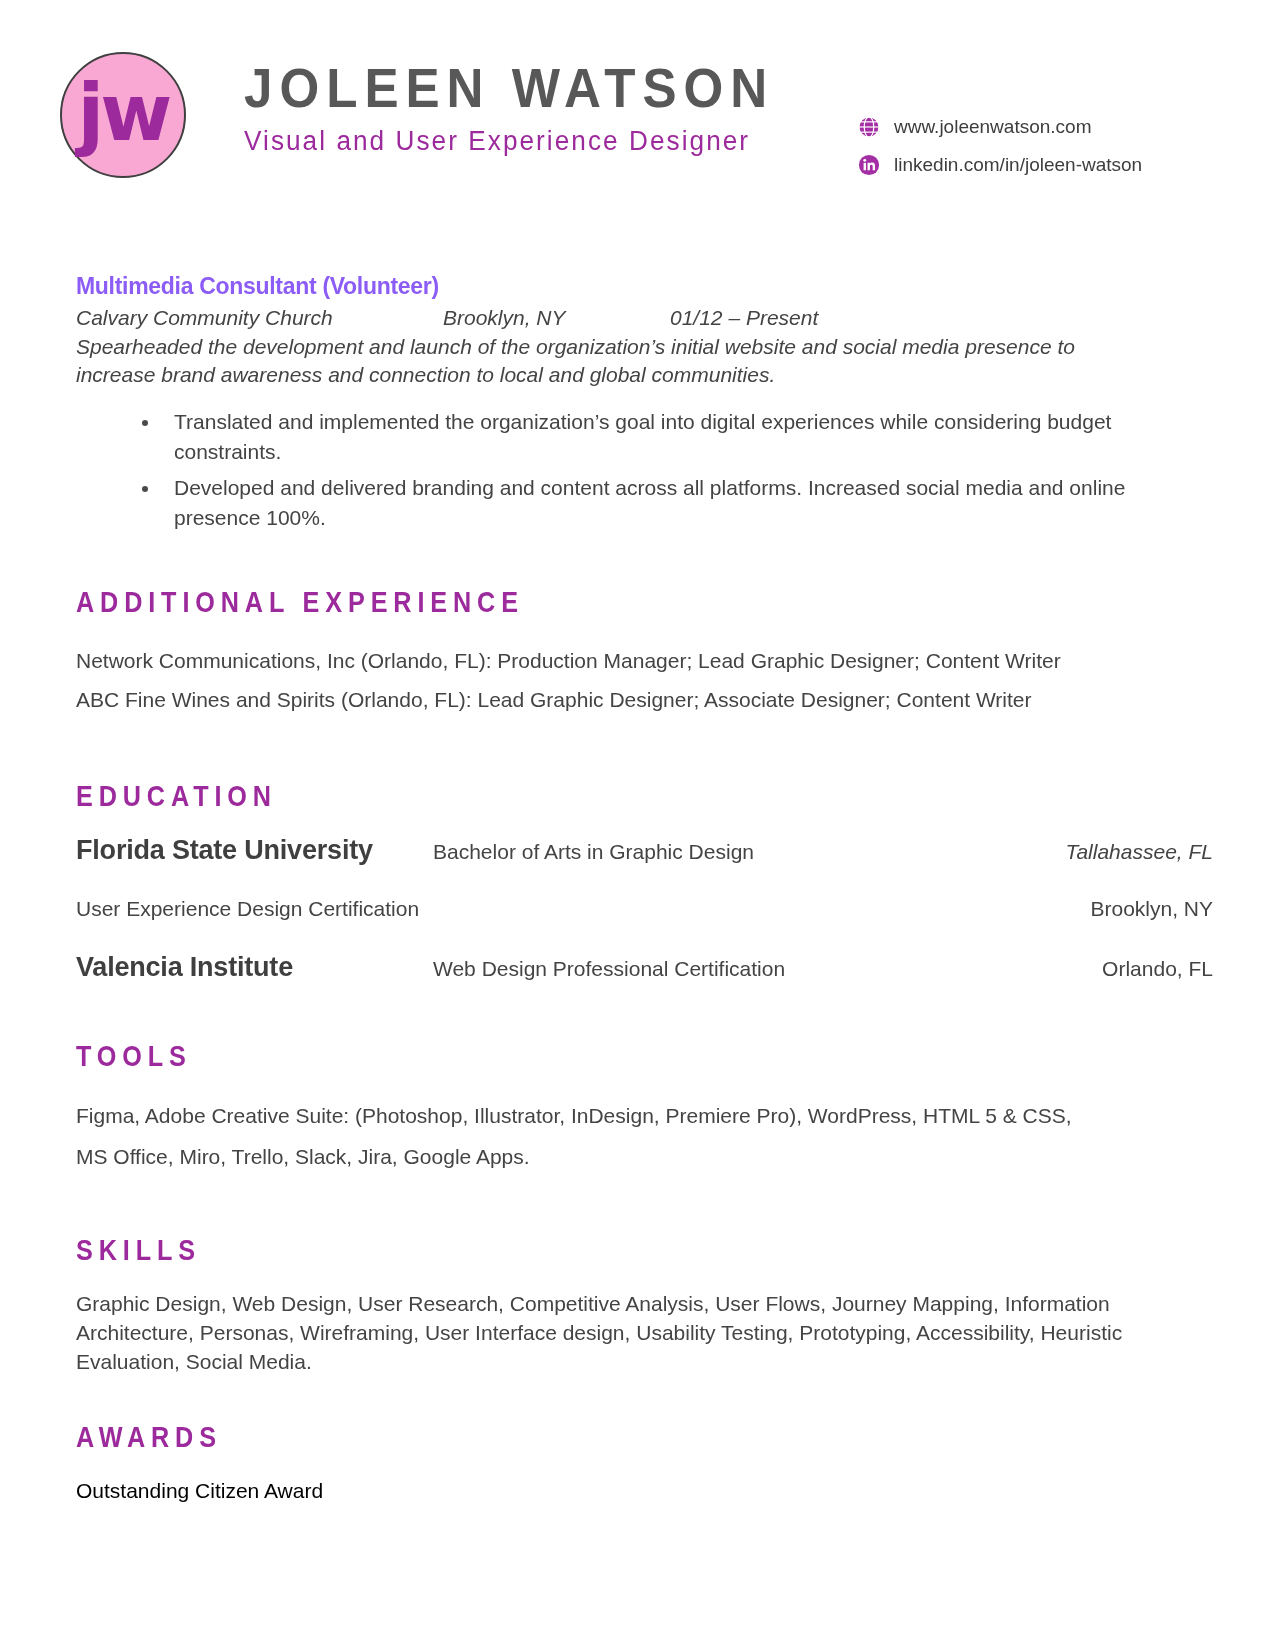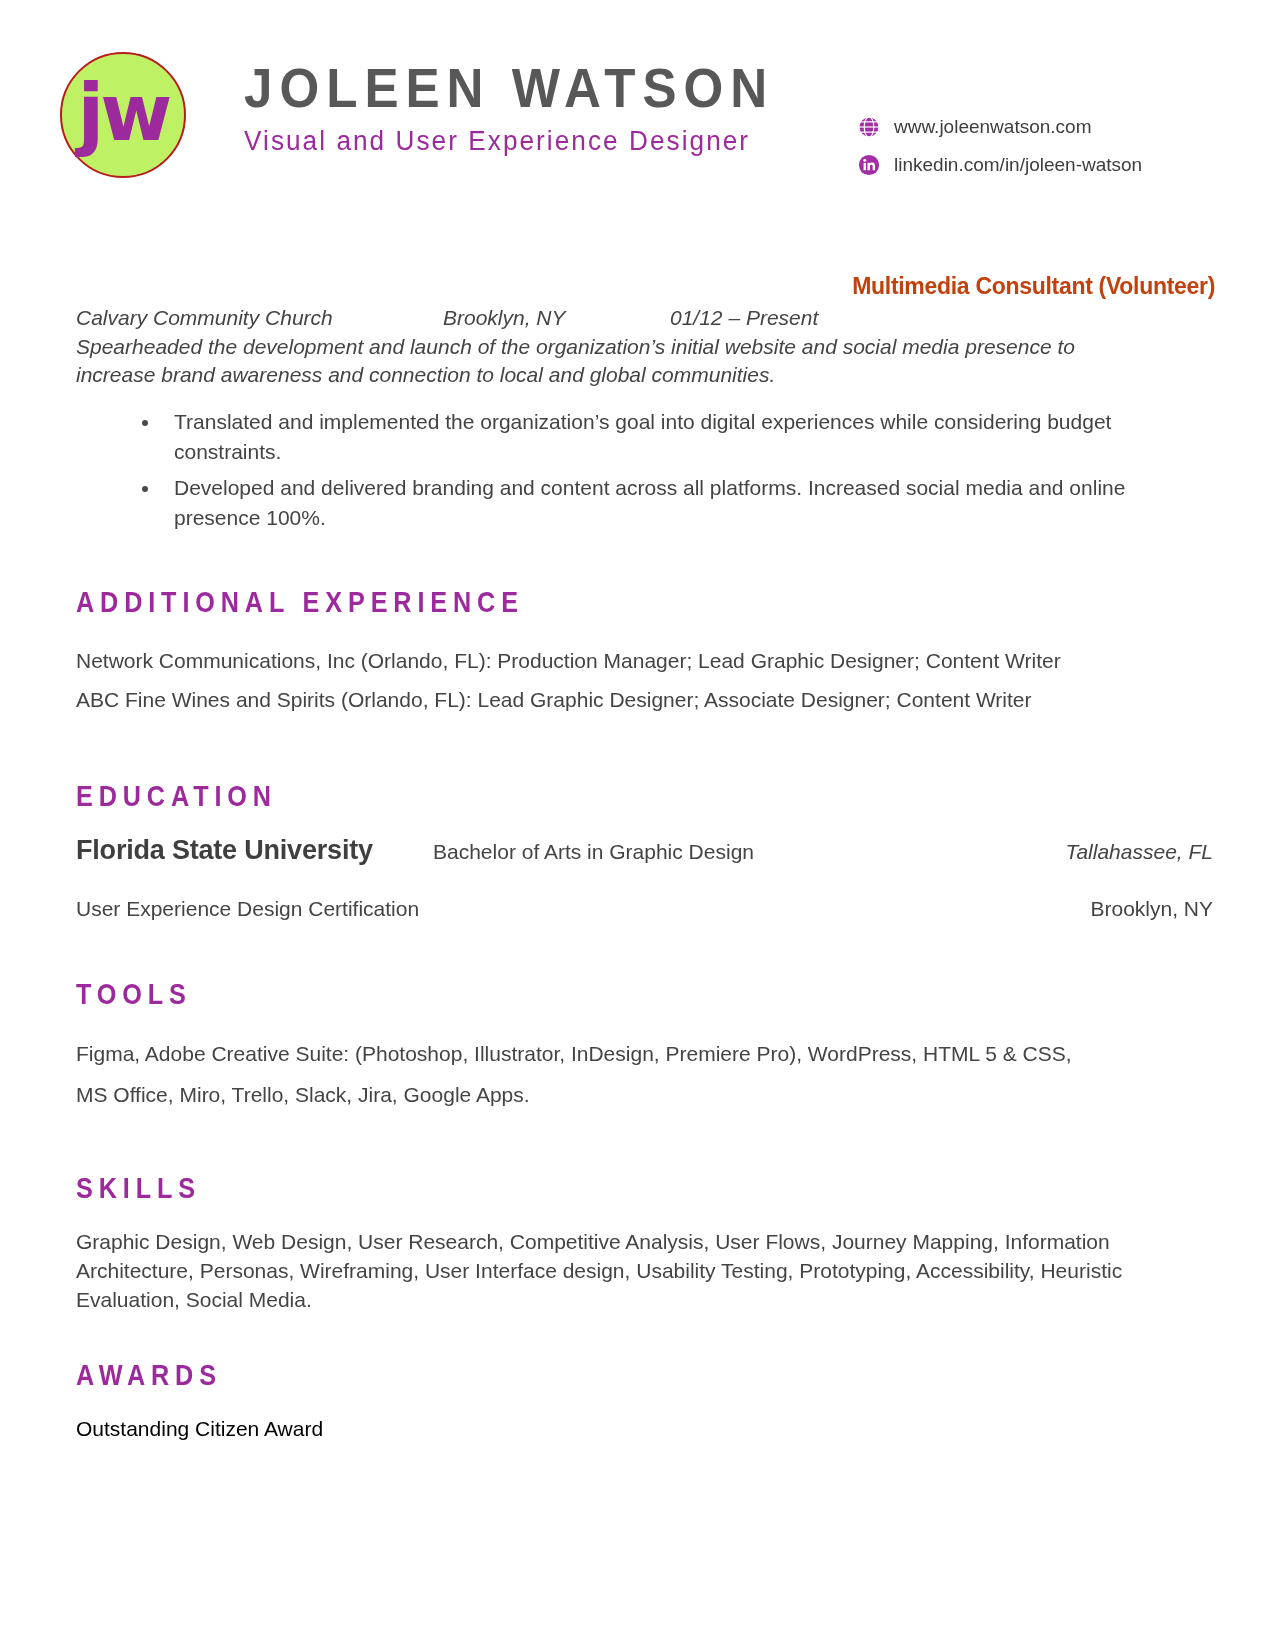--- a/index.html
+++ b/index.html
@@ -34,25 +34,25 @@
   .logo-wrap {
     position: absolute;
     left: 60px;
     top: 52px;
     width: 130px;
     height: 130px;
   }
   .logo-circle {
     width: 126px;
     height: 126px;
-    border: 2px solid #b91c1c;
+    border: 2px solid #404040;
     border-radius: 50%;
     box-sizing: border-box;
     position: relative;
-    background: #bef264;
+    background: #f9a8d4;
   }
   .logo-mono {
     position: absolute;
     left: 0; right: 0; top: 50%;
     transform: translateY(-52%);
     text-align: center;
     font-family: "DejaVu Sans", sans-serif;
     font-weight: bold;
     font-size: 78px;
     line-height: 78px;
@@ -118,24 +118,23 @@
   
   .body {
     padding: 0 60px 0 76px;
   }
 
   .job-entry { margin-top: 86px; }
   .job-role {
     font-size: 23px;
     line-height: 30px;
     font-weight: bold;
-    color: #c2410c;
+    color: #8b5cf6;
     font-family: "Liberation Sans", sans-serif;
     letter-spacing: -0.3px;
-    text-align: right;
   }
   .job-meta {
     font-size: 21px;
     line-height: 29px;
     font-style: italic;
     color: #444;
     display: flex;
     margin-top: 2px;
     gap: 12px;
   }
@@ -321,20 +320,25 @@
         <span class="edu-school">Florida State University</span>
         <span class="edu-degree">Bachelor of Arts in Graphic Design</span>
         <span class="edu-loc italic">Tallahassee, FL</span>
       </div>
 
       <div class="edu-row">
         <span class="edu-degree">User Experience Design Certification</span>
         <span class="edu-loc">Brooklyn, NY</span>
       </div>
 
+      <div class="edu-row">
+        <span class="edu-school">Valencia Institute</span>
+        <span class="edu-degree">Web Design Professional Certification</span>
+        <span class="edu-loc">Orlando, FL</span>
+      </div>
     </div>
 
     <div class="section mt-tools">
       <div class="section-title">TOOLS</div>
       <div class="para loose">Figma, Adobe Creative Suite: (Photoshop, Illustrator, InDesign, Premiere Pro), WordPress, HTML 5 &amp; CSS,</div>
       <div class="para loose">MS Office, Miro, Trello, Slack, Jira, Google Apps.</div>
     </div>
 
     <div class="section mt-skills">
       <div class="section-title">SKILLS</div>

